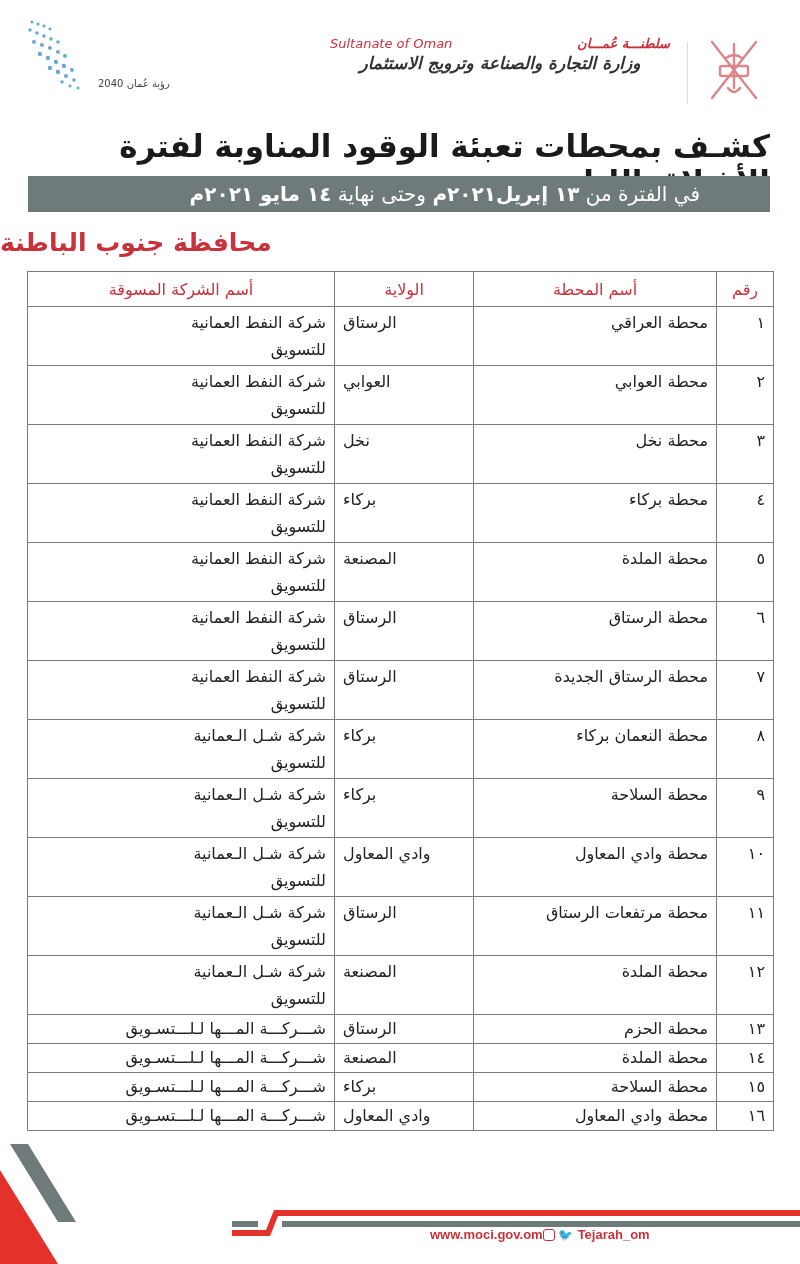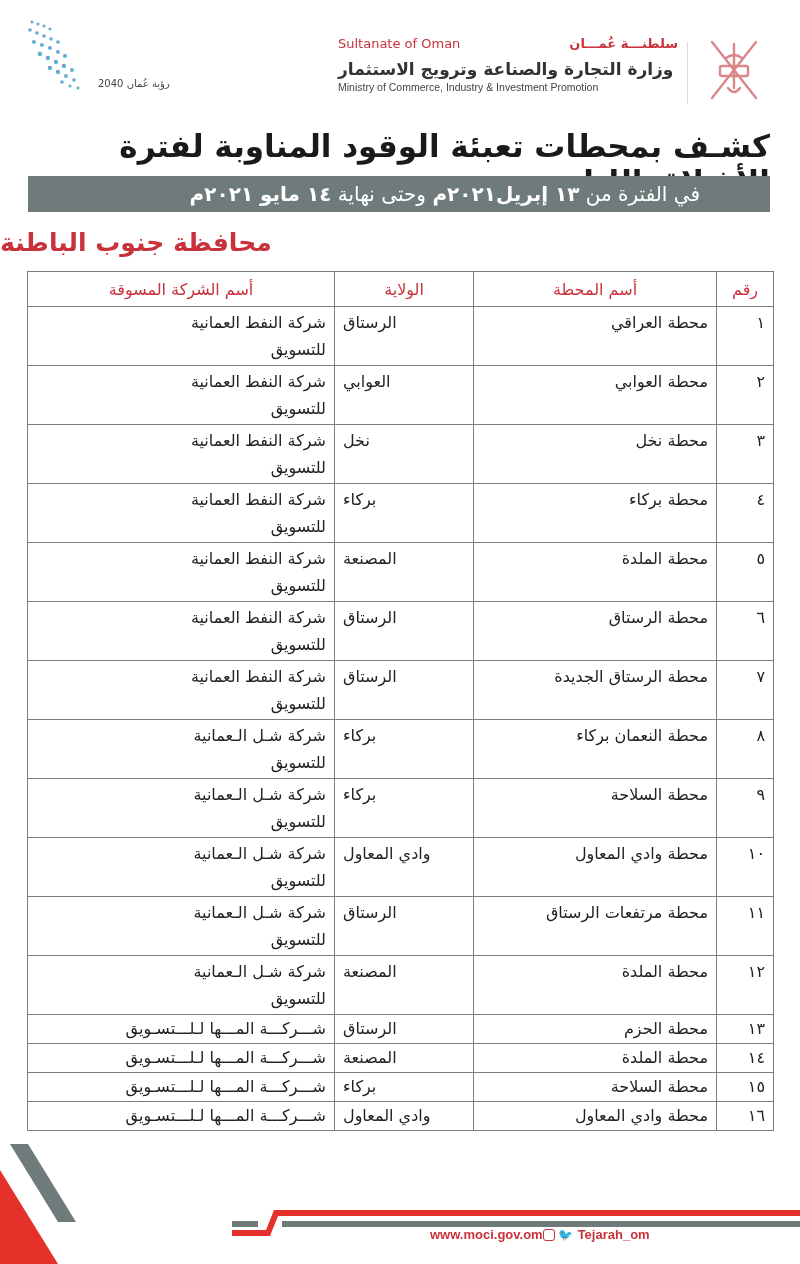--- a/index.html
+++ b/index.html
@@ -1,24 +1,24 @@
 <!DOCTYPE html>
 <html lang="ar"><head>
 <meta charset="utf-8">
 <style>
   html, body { margin:0; padding:0; background:#ffffff; }
   body { width:800px; height:1264px; position:relative; overflow:hidden;
          font-family:"DejaVu Sans", sans-serif; color:#222; }
   .header { position:absolute; top:0; left:0; width:800px; height:120px; }
   .vision-logo { position:absolute; left:18px; top:14px; width:130px; height:90px; }
   .vision-text { position:absolute; left:82px; top:78px; font-size:10px; color:#444; direction:rtl;margin-left:16px; }
-  .ministry { position:absolute; right:122px; top:36px; width:340px; text-align:left; }
+  .ministry { position:absolute; right:130px; top:36px; width:340px; text-align:center;font-style:italic; }
   .m-row1 { display:flex; justify-content:space-between; align-items:center; font-size:13px; color:#c8323a; }
   .m-row1 .ar { font-weight:bold; direction:rtl; }
-  .m-ar { font-size:17px; font-weight:bold; color:#333; direction:rtl; margin-top:8px; }
+  .m-ar { font-size:17px; font-weight:bold; color:#333; direction:rtl; margin-top:2px; }
   .m-en { font-size:10.5px; color:#444; margin-top:2px; font-family:"Liberation Sans", sans-serif; }
   .sep { position:absolute; right:112px; top:42px; width:1px; height:62px; background:#ddd; }
   .emblem { position:absolute; right:36px; top:36px; width:60px; height:70px; }
 
   .title { position:absolute; top:128px; left:30px; width:740px; text-align:right;
            direction:rtl; font-size:31px; font-weight:bold; color:#1a1a1a; }
   .period-bar { position:absolute; top:176px; left:28px; width:742px; height:36px;
                 background:#6f7a7a; color:#fff; direction:rtl; text-align:right;
                 font-size:20px; line-height:36px; box-sizing:border-box; padding-right:70px;padding-left:36px; }
   .period-bar b { font-weight:bold; }
@@ -85,21 +85,20 @@
     </g>
   </svg>
   <div class="vision-text">رؤية عُمان 2040</div>
 
   <div class="ministry">
     <div class="m-row1">
       <span>Sultanate of Oman</span>
       <span class="ar">سلطنـــة عُمـــان</span>
     </div>
     <div class="m-ar">وزارة التجارة والصناعة وترويج الاستثمار</div>
-    <div class="m-en">Ministry of Commerce, Industry &amp; Investment Promotion</div>
   </div>
   <div class="sep"></div>
   <svg class="emblem" viewBox="0 0 60 70">
     <g stroke="#d9878b" stroke-width="2.4" fill="none" stroke-linecap="round">
       <line x1="8" y1="6" x2="52" y2="62"></line>
       <line x1="52" y1="6" x2="8" y2="62"></line>
       <path d="M30 8 L30 52"></path>
       <path d="M22 22 Q30 16 38 22"></path>
       <rect x="16" y="30" width="28" height="10" rx="2"></rect>
       <path d="M24 52 Q30 60 36 52"></path>

